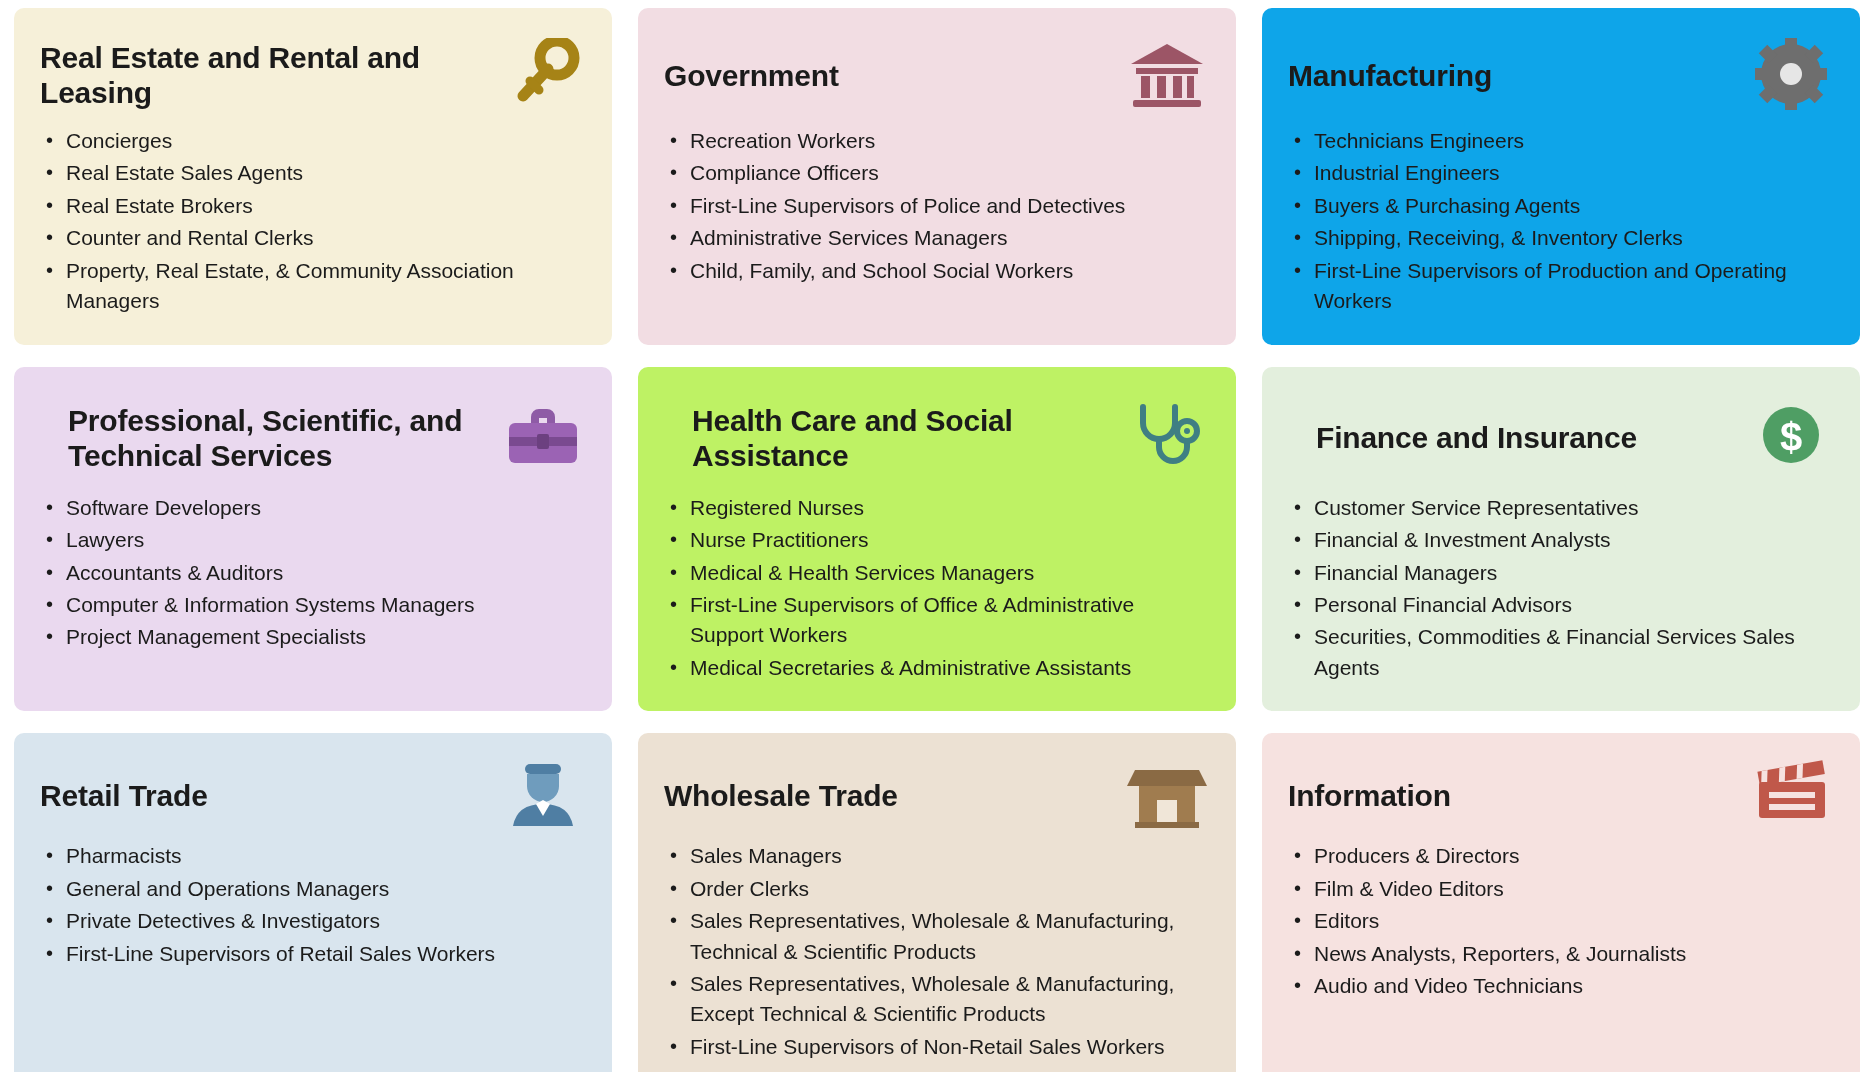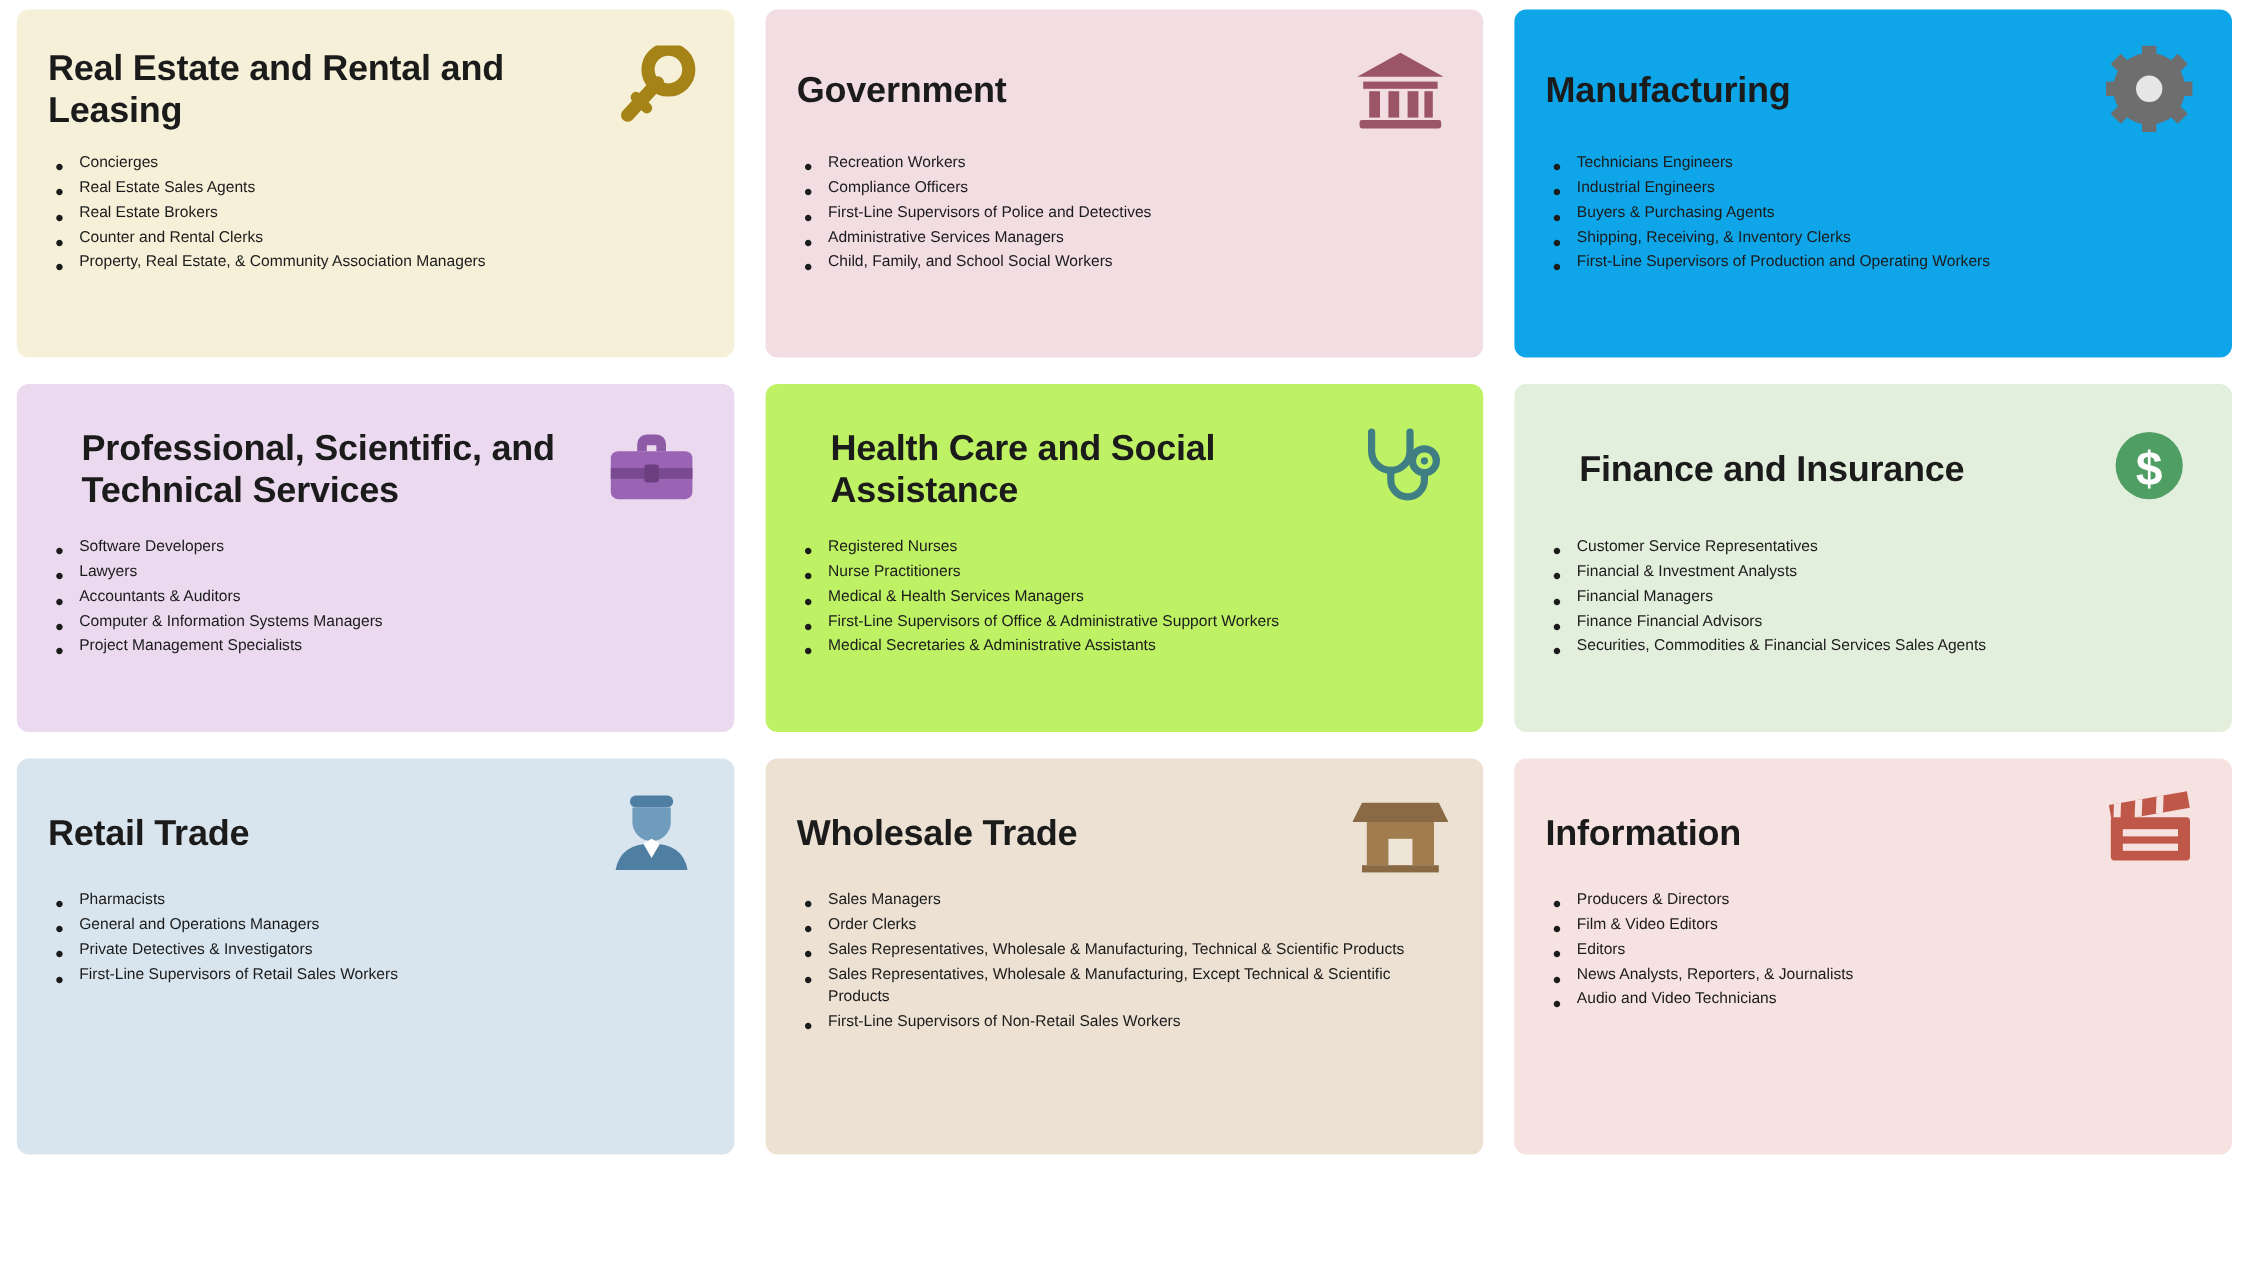--- a/index.html
+++ b/index.html
@@ -56,21 +56,21 @@
     align-items: flex-start;
     justify-content: center;
   }
   ul.roles {
     margin: 4px 0 0 0;
     padding-left: 22px;
     list-style: none;
   }
   ul.roles li {
     position: relative;
-    font-size: 13px;
+    font-size: 21px;
     line-height: 1.45;
     margin-bottom: 2px;
     padding-left: 4px;
   }
   ul.roles li::before {
     content: "\2022";
     position: absolute;
     left: -16px;
     top: 0;
     font-size: 20px;
@@ -209,21 +209,21 @@
         <svg width="80" height="72" viewBox="0 0 80 72">
           <circle cx="40" cy="34" r="28" fill="#4f9e64"></circle>
           <text x="40" y="50" text-anchor="middle" font-family="Liberation Sans, sans-serif" font-size="40" font-weight="bold" fill="#ffffff">$</text>
         </svg>
       </span>
     </div>
     <ul class="roles">
       <li>Customer Service Representatives</li>
       <li>Financial &amp; Investment Analysts</li>
       <li>Financial Managers</li>
-      <li>Finance Financial Advisors</li>
+      <li>Personal Financial Advisors</li>
       <li>Securities, Commodities &amp; Financial Services Sales Agents</li>
     </ul>
   </div>
 
   <div class="card r3 tall" style="background:#d9e5ee">
     <div class="card-head">
       <h2 class="card-title">Retail Trade</h2>
       <span class="icon-wrap">
         <svg width="80" height="72" viewBox="0 0 80 72">
           <rect x="22" y="6" width="36" height="10" rx="5" fill="#4f7ea3"></rect>

